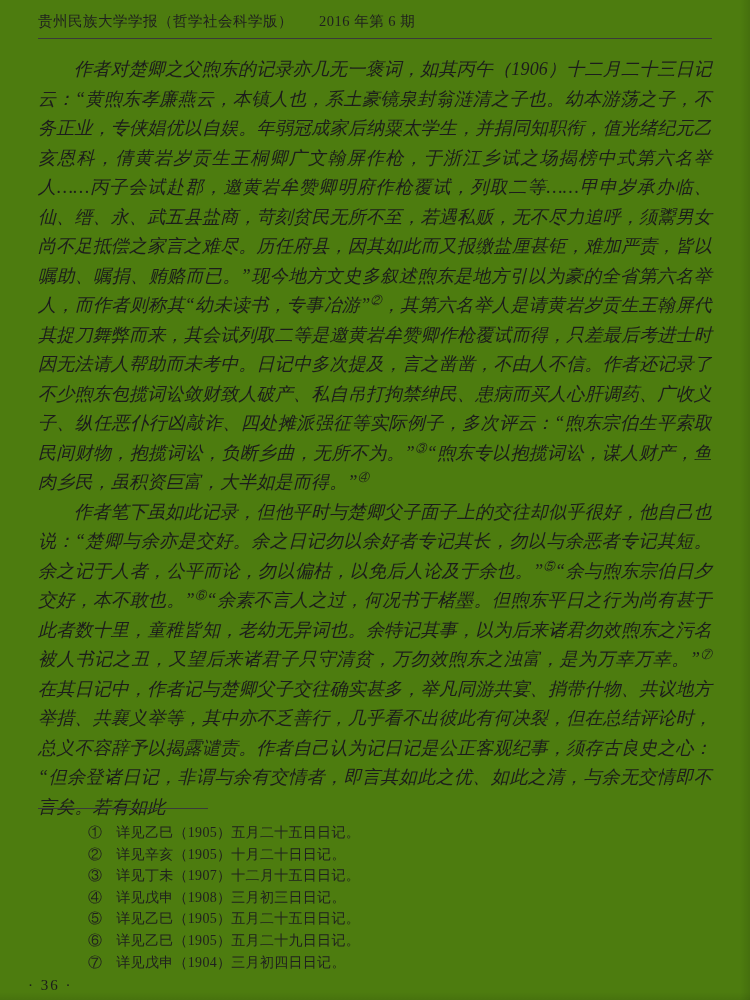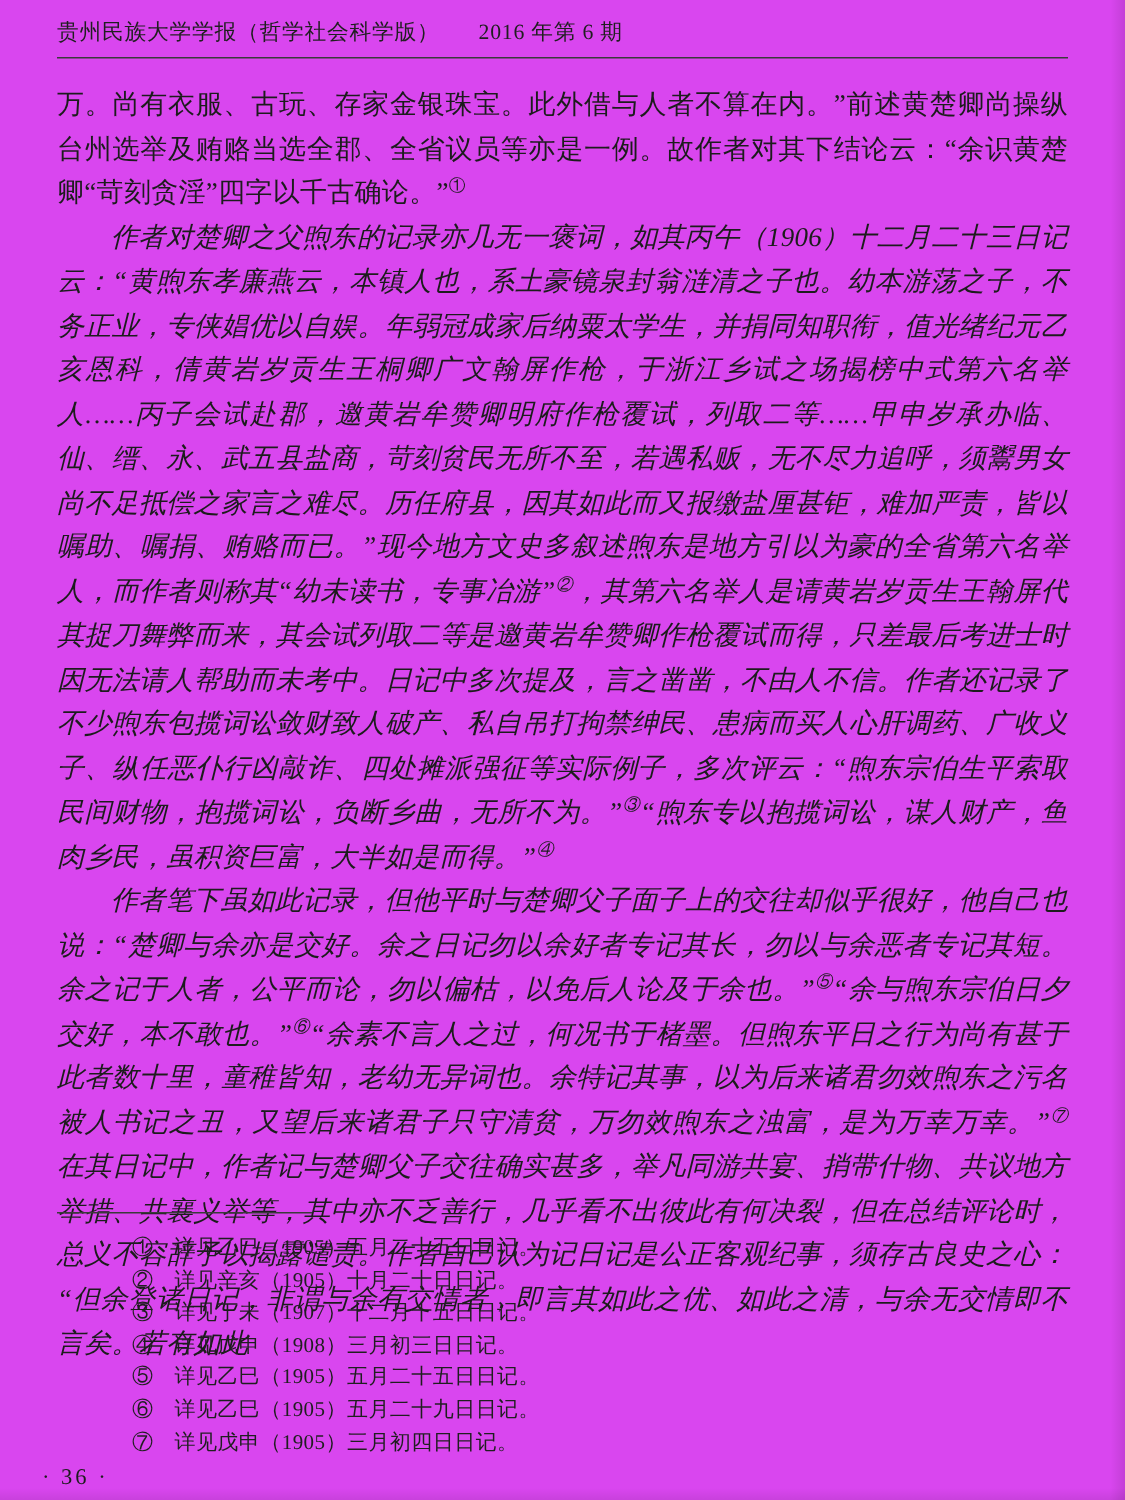--- a/index.html
+++ b/index.html
@@ -5,21 +5,21 @@
   html,body{margin:0;padding:0;}
   body{
     background:#e8e8e6;
     font-family:"Liberation Serif","DejaVu Serif",serif;
   }
   .page{
     position:relative;
     width:750px;
     height:1000px;
     margin:0 auto;
-    background:#d946ef;
+    background:#4d7c0f;
     color:#1c1c1c;
     overflow:hidden;
     box-sizing:border-box;
   }
   
   .page::after{
     content:"";
     position:absolute;top:0;right:0;bottom:0;width:10px;
     background:linear-gradient(to right, rgba(0,0,0,0), rgba(0,0,0,0.10));
     pointer-events:none;
@@ -94,21 +94,20 @@
   <div class="inner">
 
     <header>
       <div class="running-head">
         <span>贵州民族大学学报（哲学社会科学版）</span><span class="issue">2016 年第 6 期</span>
       </div>
       <hr class="header-rule">
     </header>
 
     <main>
-      <p class="par">万。尚有衣服、古玩、存家金银珠宝。此外借与人者不算在内。”前述黄楚卿尚操纵台州选举及贿赂当选全郡、全省议员等亦是一例。故作者对其下结论云：“余识黄楚卿“苛刻贪淫”四字以千古确论。”<sup class="fnref">①</sup></p>
       <p class="par indent">作者对楚卿之父煦东的记录亦几无一褒词，如其丙午（1906）十二月二十三日记云：“黄煦东孝廉燕云，本镇人也，系土豪镜泉封翁涟清之子也。幼本游荡之子，不务正业，专侠娼优以自娱。年弱冠成家后纳粟太学生，并捐同知职衔，值光绪纪元乙亥恩科，倩黄岩岁贡生王桐卿广文翰屏作枪，于浙江乡试之场揭榜中式第六名举人……丙子会试赴郡，邀黄岩牟赞卿明府作枪覆试，列取二等……甲申岁承办临、仙、缙、永、武五县盐商，苛刻贫民无所不至，若遇私贩，无不尽力追呼，须鬻男女尚不足抵偿之家言之难尽。历任府县，因其如此而又报缴盐厘甚钜，难加严责，皆以嘱助、嘱捐、贿赂而已。”现今地方文史多叙述煦东是地方引以为豪的全省第六名举人，而作者则称其“幼未读书，专事冶游”<sup class="fnref">②</sup>，其第六名举人是请黄岩岁贡生王翰屏代其捉刀舞弊而来，其会试列取二等是邀黄岩牟赞卿作枪覆试而得，只差最后考进士时因无法请人帮助而未考中。日记中多次提及，言之凿凿，不由人不信。作者还记录了不少煦东包揽词讼敛财致人破产、私自吊打拘禁绅民、患病而买人心肝调药、广收义子、纵任恶仆行凶敲诈、四处摊派强征等实际例子，多次评云：“煦东宗伯生平索取民间财物，抱揽词讼，负断乡曲，无所不为。”<sup class="fnref">③</sup>“煦东专以抱揽词讼，谋人财产，鱼肉乡民，虽积资巨富，大半如是而得。”<sup class="fnref">④</sup></p>
       <p class="par indent">作者笔下虽如此记录，但他平时与楚卿父子面子上的交往却似乎很好，他自己也说：“楚卿与余亦是交好。余之日记勿以余好者专记其长，勿以与余恶者专记其短。余之记于人者，公平而论，勿以偏枯，以免后人论及于余也。”<sup class="fnref">⑤</sup>“余与煦东宗伯日夕交好，本不敢也。”<sup class="fnref">⑥</sup>“余素不言人之过，何况书于楮墨。但煦东平日之行为尚有甚于此者数十里，童稚皆知，老幼无异词也。余特记其事，以为后来诸君勿效煦东之污名被人书记之丑，又望后来诸君子只守清贫，万勿效煦东之浊富，是为万幸万幸。”<sup class="fnref">⑦</sup>在其日记中，作者记与楚卿父子交往确实甚多，举凡同游共宴、捎带什物、共议地方举措、共襄义举等，其中亦不乏善行，几乎看不出彼此有何决裂，但在总结评论时，总义不容辞予以揭露谴责。作者自己认为记日记是公正客观纪事，须存古良史之心：“但余登诸日记，非谓与余有交情者，即言其如此之优、如此之清，与余无交情即不言矣。若有如此</p>
     </main>
 
   </div>
 
   <div class="footer">
     <hr class="fn-rule">
     <div class="footnotes">
       <div class="fn-row">
@@ -130,19 +129,19 @@
       <div class="fn-row">
         <span class="fn-num">⑤</span>
         <span class="fn-text">详见乙巳（1905）五月二十五日日记。</span>
       </div>
       <div class="fn-row">
         <span class="fn-num">⑥</span>
         <span class="fn-text">详见乙巳（1905）五月二十九日日记。</span>
       </div>
       <div class="fn-row">
         <span class="fn-num">⑦</span>
-        <span class="fn-text">详见戊申（1905）三月初四日日记。</span>
+        <span class="fn-text">详见戊申（1904）三月初四日日记。</span>
       </div>
     </div>
   </div>
 
   <div class="page-number">· 36 ·</div>
 </div>
 
 </body></html>

